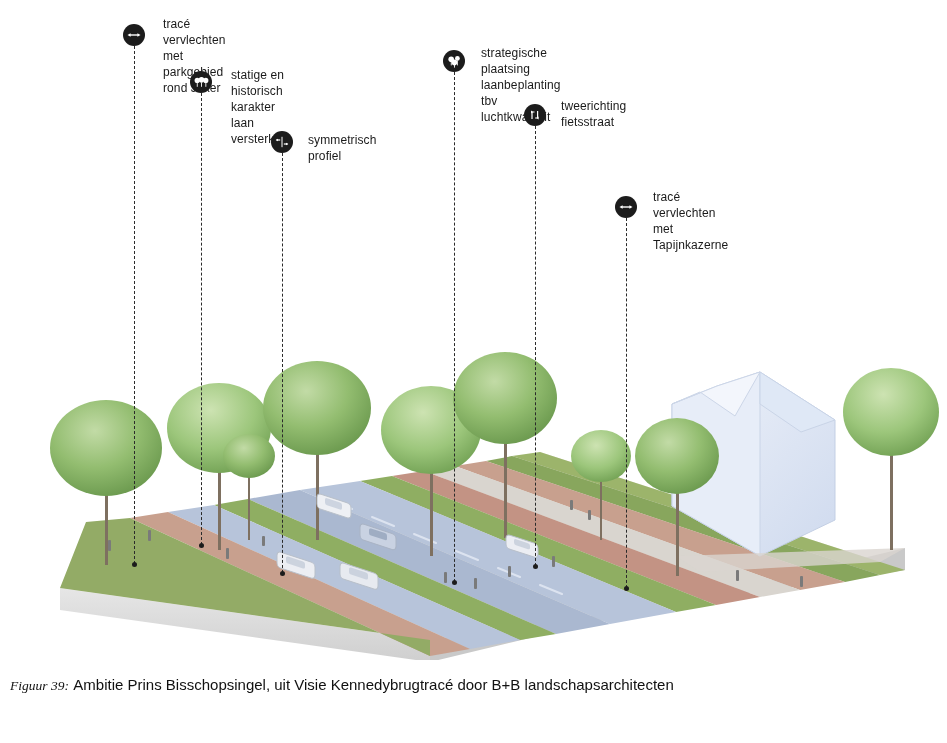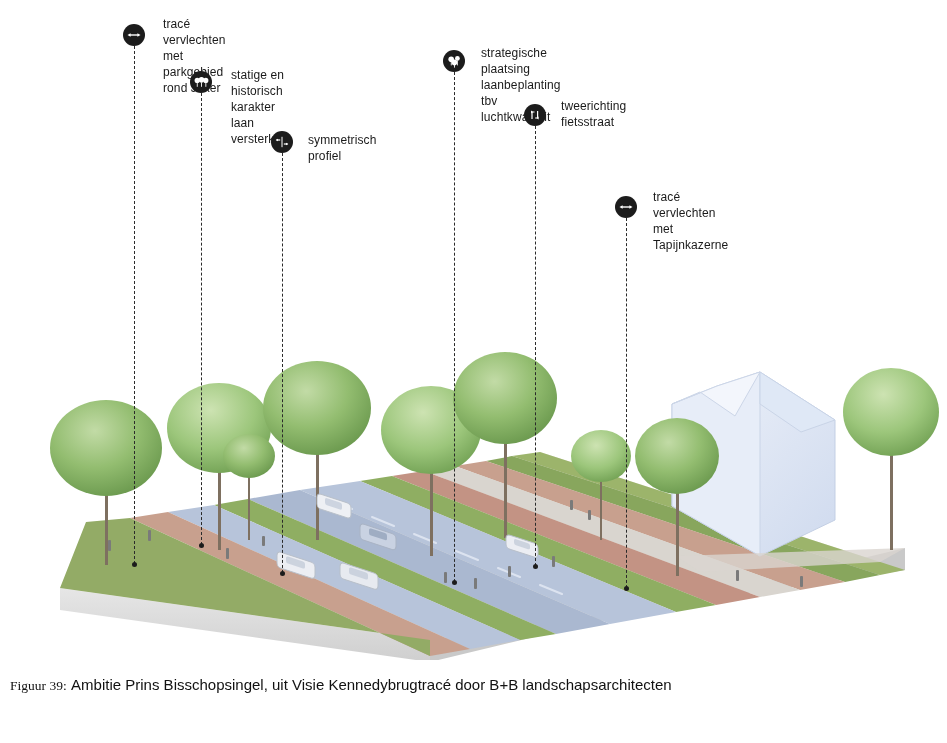--- a/index.html
+++ b/index.html
@@ -58,20 +58,21 @@
   }
   #caption {
     position: absolute;
     left: 10px;
     top: 672px;
     width: 930px;
     color: #111;
   }
   #caption .fig-no {
     font-size: 13.5px;
+    font-style: italic;
     font-family: "Liberation Serif", serif;
   }
   #caption .cap-text {
     font-size: 15px;
     line-height: 25px;
     font-family: "Liberation Sans", sans-serif;
   }
   
   .scene { position: absolute; left:0; top:0; width:947px; height:660px; }
 </style>

